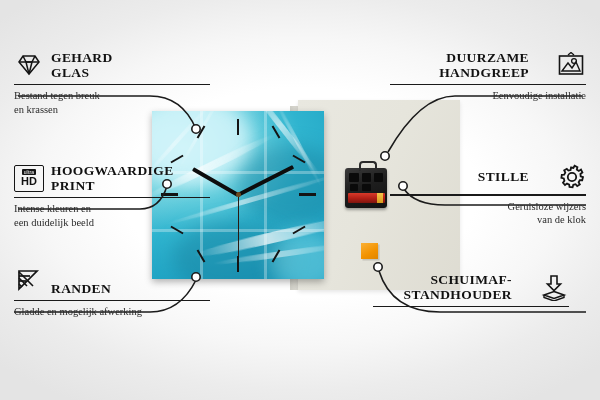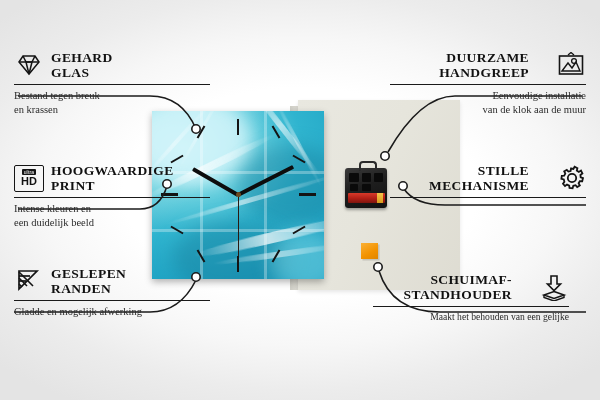--- a/index.html
+++ b/index.html
@@ -366,67 +366,68 @@
             <path d="M3 7 L14 7"></path>
               <path d="M3 12 L10 12"></path>
           </g>
           <g stroke="#141414" stroke-width="1.6" fill="none">
             <path d="M3 3 L17 17"></path>
               <path d="M3 9 L11 17"></path>
               <path d="M3 15 L6 18"></path>
           </g>
         </svg>
       </span>
-      <span class="title"><span>GESLEPEN</span><br><span>RANDEN</span></span>
+      <span class="title"><br><span>RANDEN</span></span>
     </div>
     <div class="rule"></div>
     <div class="desc"><span>Gladde en mogelijk afwerking</span></div>
   </div>
 
   <div class="feature right" style="left:390px; top:50px;">
     <div class="head">
       <span class="ico">
         <svg width="30" height="26" viewBox="0 0 30 26">
           <path d="M12 3 L15 0.5 L18 3" fill="none" stroke="#141414" stroke-width="1.3"></path>
           <rect x="3.5" y="4" width="23" height="18" fill="none" stroke="#141414" stroke-width="1.6"></rect>
           <path d="M6 19 L12 11 L16 16 L20 10 L24 19 Z" fill="none" stroke="#141414" stroke-width="1.4"></path>
           <circle cx="18" cy="9" r="2.4" fill="none" stroke="#141414" stroke-width="1.3"></circle>
         </svg>
       </span>
       <span class="title"><span>DUURZAME</span><br><span>HANDGREEP</span></span>
     </div>
     <div class="rule"></div>
-    <div class="desc"><span>Eenvoudige installatie</span><br><span>van de klok aan de muur</span></div>
+    <div class="desc"><span>Eenvoudige installatie</span><br></div>
   </div>
 
   <div class="feature right" style="left:390px; top:163px;">
     <div class="head">
       <span class="ico">
         <svg width="28" height="26" viewBox="0 0 28 26">
           <g fill="none" stroke="#141414" stroke-width="1.8">
             <path d="M14 3.5 L16.4 4 L17.6 1.8 L20.4 3.2 L19.8 5.6 L21.8 7 L24 5.6 L25.4 8.4 L23.4 10 L23.7 12.4 L26 13.2 L25.2 16.2 L22.8 16.1 L21.6 18.2 L22.8 20.4 L20.2 22 L18.6 20.2 L16.3 20.8 L15.6 23.2 L12.5 23 L12.2 20.6 L10 19.6 L8 21 L6 18.8 L7.4 16.8 L6.8 14.5 L4.4 13.8 L4.8 10.8 L7.2 10.7 L8.3 8.6 L7.2 6.4 L9.8 4.8 L11.4 6.6 L13.6 6 Z"></path>
             <circle cx="15" cy="13" r="4.2"></circle>
           </g>
         </svg>
       </span>
-      <span class="title"><span>STILLE</span><br><span>MECHANISME</span></span>
-    </div>
-    <div class="rule"></div>
+      <span class="title"><span>STILLE</span><br></span>
+    </div>
+    <div class="rule"></div>
+    <div class="desc"><span>Geruisloze wijzers</span><br><span>van de klok</span></div>
   </div>
 
   <div class="feature right" style="left:373px; top:272px;">
     <div class="head">
       <span class="ico">
         <svg width="30" height="27" viewBox="0 0 30 27">
           <g fill="none" stroke="#141414" stroke-width="1.6">
             <path d="M12 2 L18 2 L18 10 L21.5 10 L15 16.5 L8.5 10 L12 10 Z"></path>
             <path d="M15 17.5 L25 21 L15 24.5 L5 21 Z"></path>
             <path d="M5 21 L5 23.5 L15 27 L25 23.5 L25 21" stroke-width="1.4"></path>
           </g>
         </svg>
       </span>
       <span class="title"><span>SCHUIMAF-</span><br><span>STANDHOUDER</span></span>
     </div>
     <div class="rule"></div>
-    <div class="desc" style="font-size:9.6px"><span>Maakt het behouden van een gelijke</span><br></div>
+    <div class="desc" style="font-size:9.6px"><br></div>
   </div>
 
 </div>
 
 </body></html>

